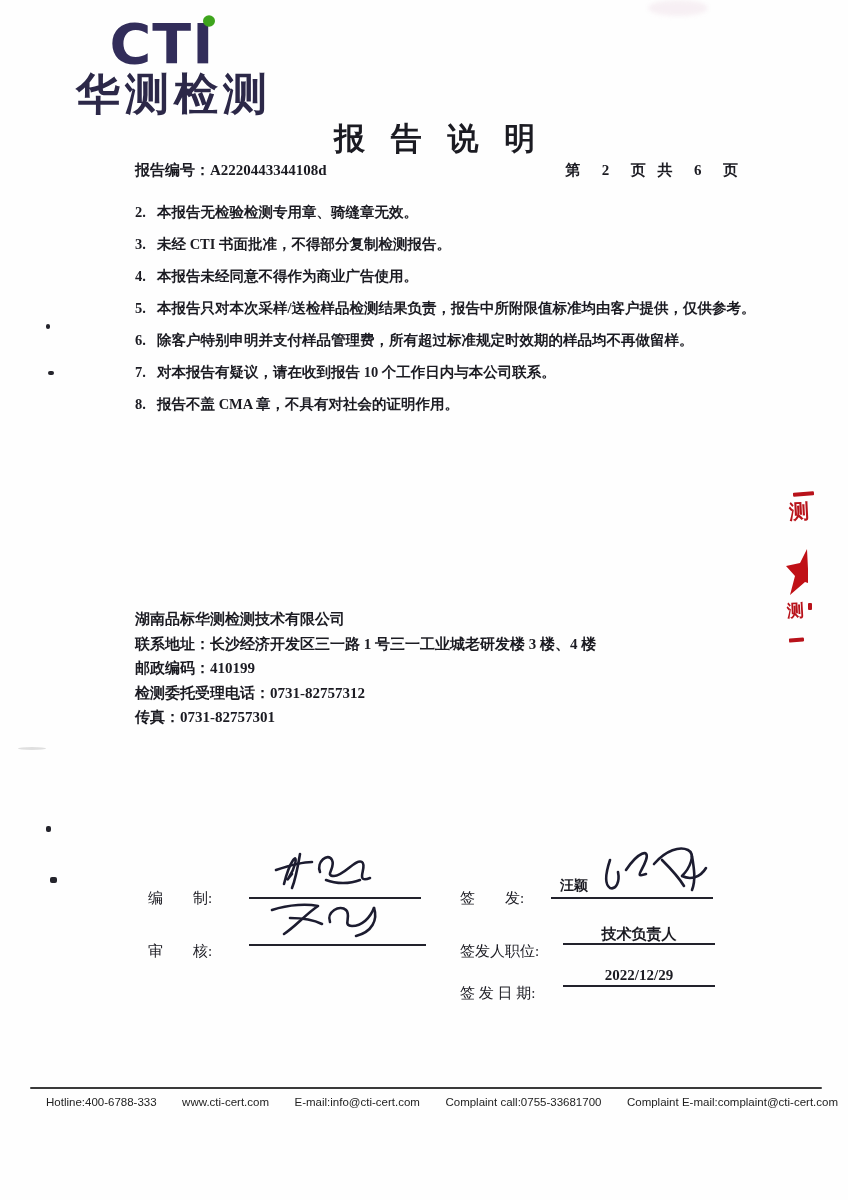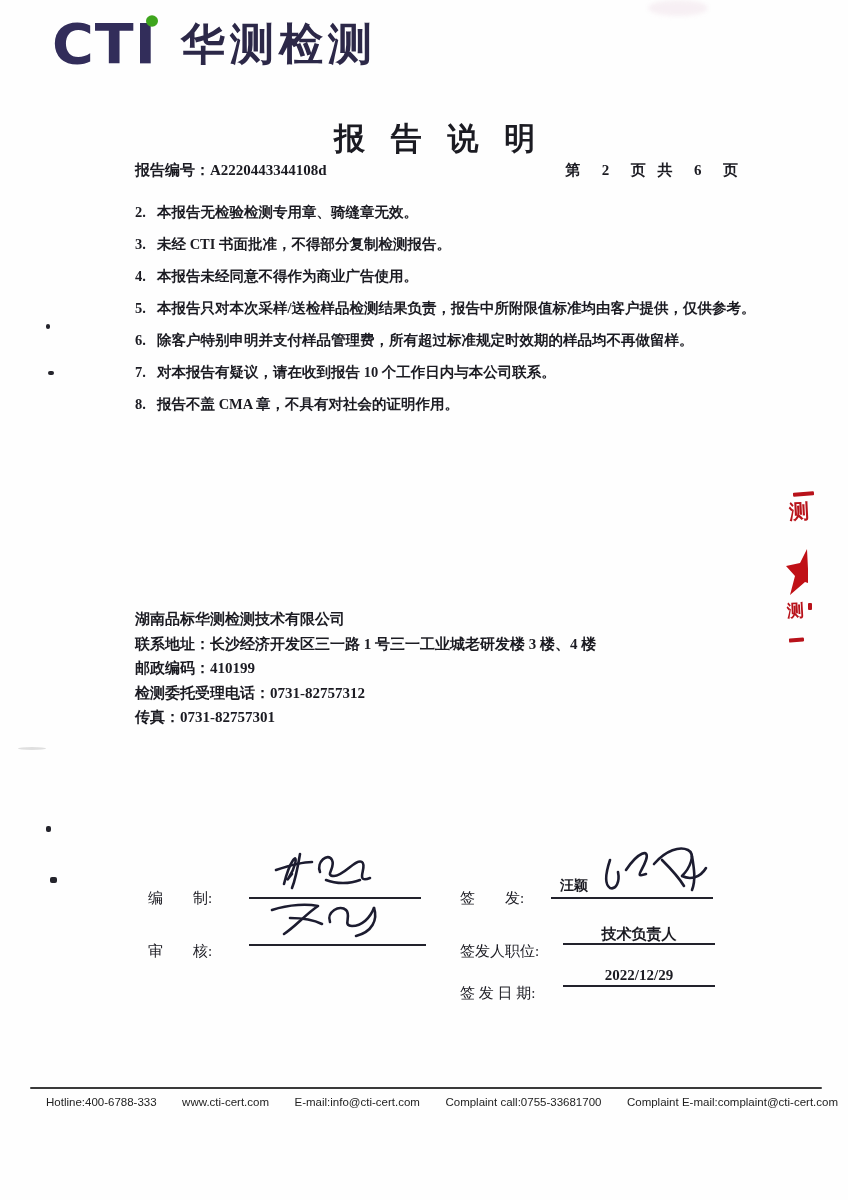--- a/index.html
+++ b/index.html
@@ -6,21 +6,21 @@
   .page{
     position:relative;
     width:848px;height:1200px;
     margin:0 auto;
     background:#fefefe;
     overflow:hidden;
     font-family:"Liberation Serif","DejaVu Serif",serif;
     color:#1b1b22;
   }
   
-  .logo{position:absolute;top:18px;left:52px;display:flex;align-items:center;}
+  .logo{position:absolute;top:18px;left:52px;display:flex;align-items:center;flex-direction:column;}
   .logo-cti{
     font-family:"DejaVu Sans","Liberation Sans",sans-serif;
     font-weight:900;font-size:57px;line-height:52px;
     letter-spacing:1px;color:#322d5a;
     transform:scaleY(.96);
     position:relative;
   }
   .logo-dot{
     position:absolute;top:-4px;right:-1px;
     width:12px;height:12px;border-radius:50%;

